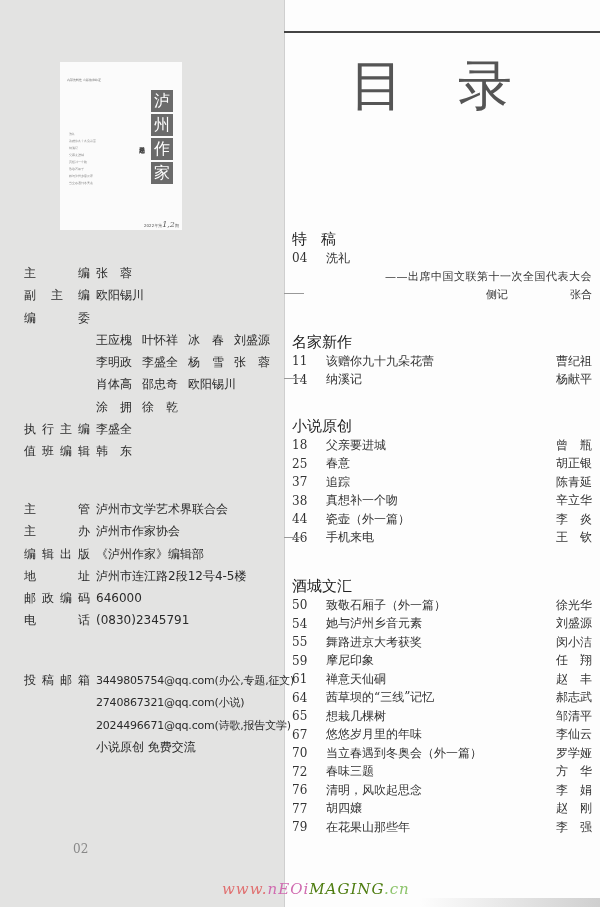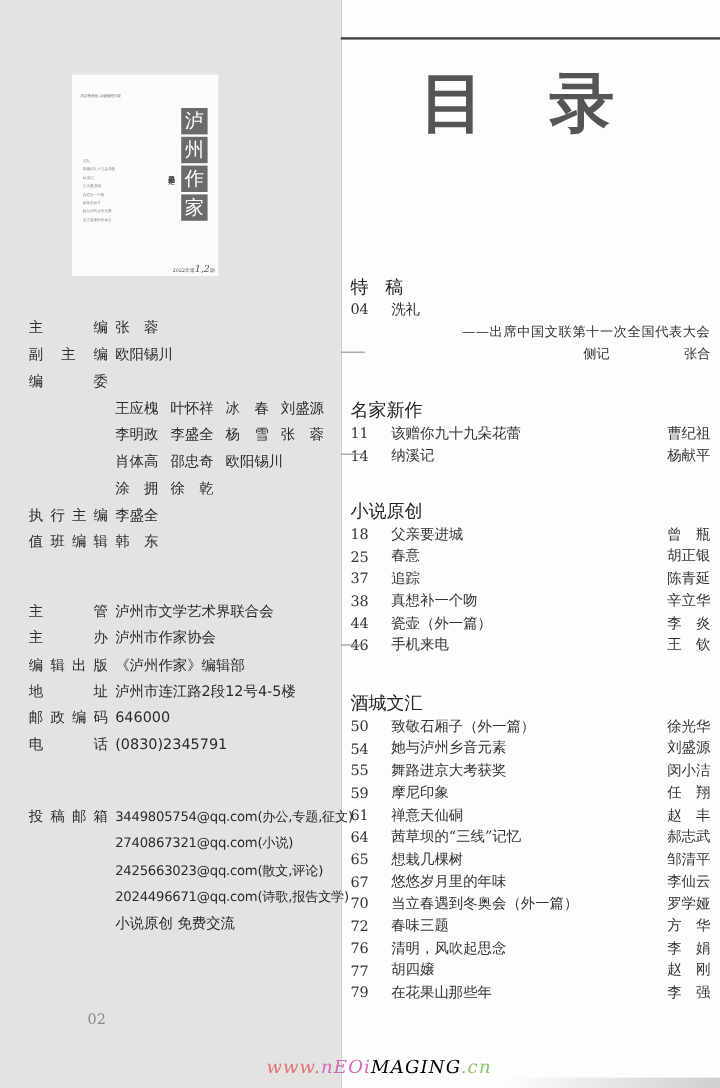--- a/index.html
+++ b/index.html
@@ -44,21 +44,21 @@
     .mast-row { height: 22.3px; line-height: 22.3px; }
     .members span { margin-right: 10px; }
     .email { font-size: 11px; letter-spacing: -0.2px; }
 
     .page-num { position: absolute; left: 73px; top: 842px; font-family: "DejaVu Serif", serif; font-size: 12px; color: #888; }
 
     
     .top-rule { position: absolute; left: 284px; top: 31px; width: 316px; height: 2px; background: #444; }
     .toc-title {
       position: absolute; left: 350px; top: 50px; width: 240px;
-      font-family: "DejaVu Serif", serif; font-size: 54px; font-weight: bold; color: #555;
+      font-family: "DejaVu Serif", serif; font-size: 54px; font-weight: normal; color: #555;
       letter-spacing: 54px; white-space: nowrap;
     }
     .section { position: absolute; left: 292px; width: 300px; }
     .section-head { font-size: 15px; font-weight: normal; color: #222; height: 20px; line-height: 20px; margin-top: 48px; }
     .section-head.spread { letter-spacing: 14px; }
     .toc-row {
       display: flex; align-items: center; height: 18.5px; font-family: "DejaVu Serif", serif;
       font-size: 12px; color: #333;
     }
     .toc-row .pg { width: 34px; padding-left: 0px; }
@@ -70,21 +70,21 @@
     .sub-line.l2 .note { flex: 1; }
     .sub-line.l2 .auth { width: 84px; padding-left: 6px; }
     .section-divider { position: absolute; left: 284px; width: 20px; height: 1px; background: #999; }
 
     .watermark {
       position: absolute; left: 222px; top: 880px; font-family: "DejaVu Serif", serif; font-style: italic;
       font-size: 15px; letter-spacing: 1px; white-space: nowrap;
     }
     .watermark span:nth-child(1) { color: #e07070; }
     .watermark span:nth-child(2) { color: #d06bb0; margin-top: 24px; }
-    .watermark span:nth-child(3) { color: #000000; }
+    .watermark span:nth-child(3) { color: #4d7c0f; }
     .watermark span:nth-child(4) { color: #8cc46a; }
     .bottom-shadow { position: absolute; left: 420px; top: 898px; width: 180px; height: 9px; background: linear-gradient(90deg, transparent, #cfcfcf); }
   </style>
 </head>
 <body>
 
 <div class="left-page"></div>
 <div class="right-page"></div>
 
 <div class="cover">
@@ -210,23 +210,20 @@
         <span>投</span>
         <span>稿</span>
         <span>邮</span>
         <span>箱</span>
       </span><span class="val email">3449805754@qq.com(办公,专题,征文)</span>
   </div>
   <div class="mast-row indent">
     <span class="val email">2740867321@qq.com(小说)</span>
   </div>
   <div class="mast-row indent">
-    <span class="val email">2425663023@qq.com(散文,评论)</span>
-  </div>
-  <div class="mast-row indent">
     <span class="val email">2024496671@qq.com(诗歌,报告文学)</span>
   </div>
   <div class="mast-row indent">
     <span class="val">小说原创 免费交流</span>
   </div>
 </div>
 
 <div class="page-num">02</div>
 
 <div class="top-rule"></div>

